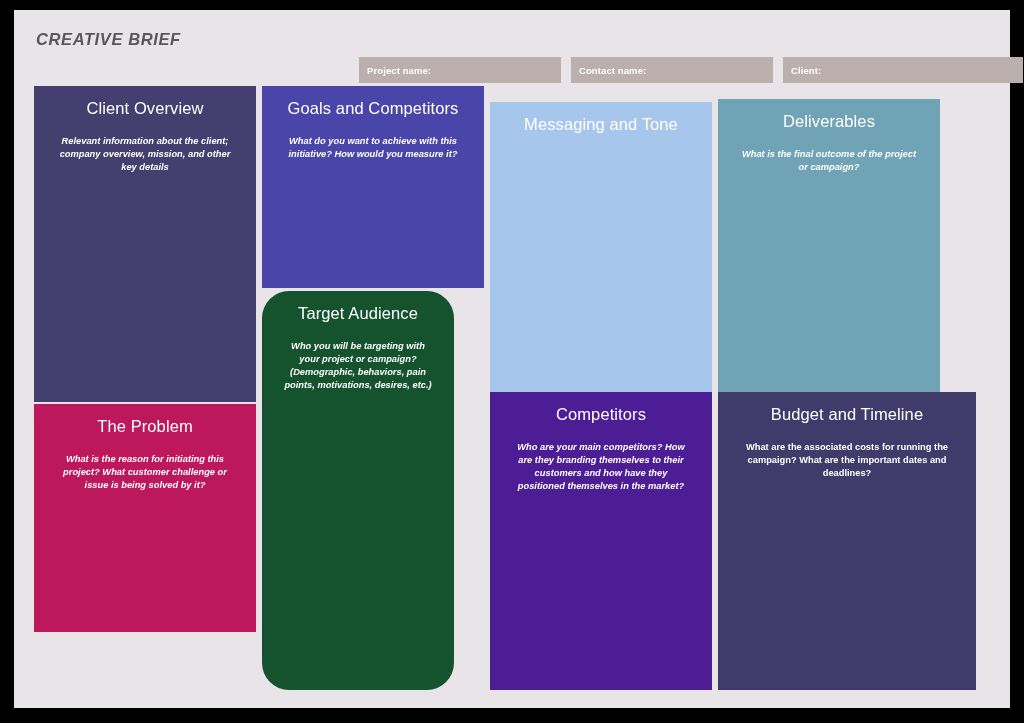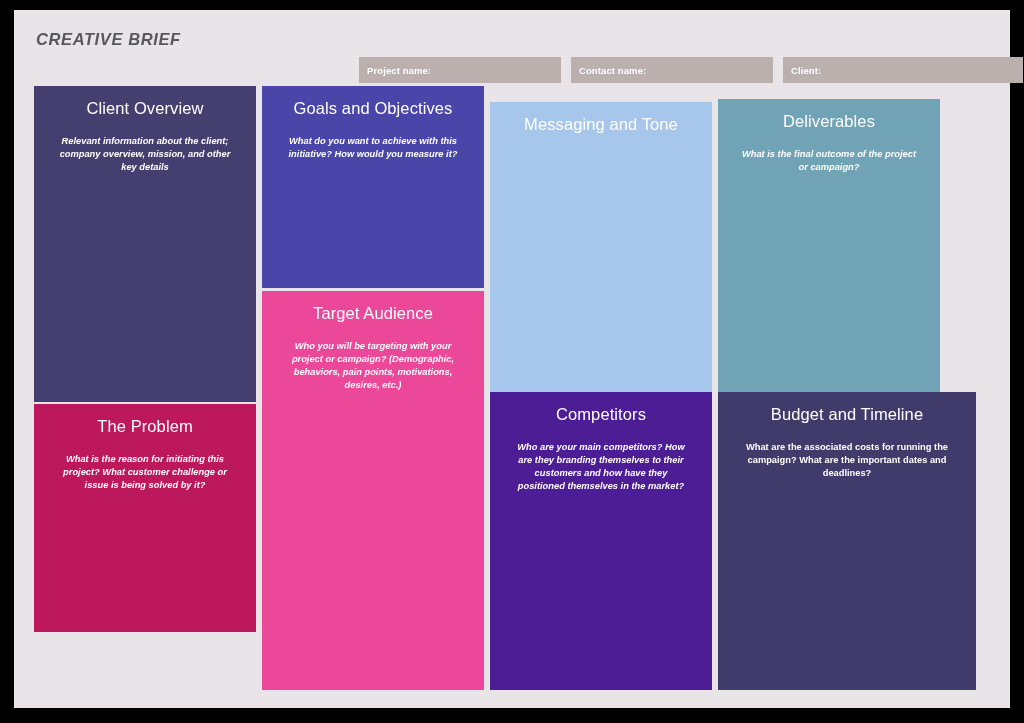--- a/index.html
+++ b/index.html
@@ -104,22 +104,23 @@
     left: 20px;  top: 394px; width: 222px; height: 228px;
     background: #be185d;
   }
 
   
   #card-goals {
     left: 248px; top: 76px;  width: 222px; height: 202px;
     background: #4A45A8;
   }
   #card-target-audience {
-    left: 248px; top: 281px; width: 222px; height: 399px;
-    background: #ec4899;
+    left: 248px; top: 281px; width: 192px; height: 399px;
+    background: #14532d;
+    border-radius: 27px;
   }
 
   
   #card-messaging {
     left: 476px; top: 92px;  width: 222px; height: 302px;
     background: #A6C6EC;
   }
   #card-competitors {
     left: 476px; top: 382px; width: 222px; height: 298px;
     background: #4c1d95;
@@ -167,21 +168,21 @@
         <span class="card-title">Client Overview</span>
         <span class="card-desc">Relevant information about the client; company overview, mission, and other key details</span>
       </div>
 
       <div class="card" id="card-the-problem">
         <span class="card-title">The Problem</span>
         <span class="card-desc">What is the reason for initiating this project? What customer challenge or issue is being solved by it?</span>
       </div>
 
       <div class="card" id="card-goals">
-        <span class="card-title">Goals and Objectives</span>
+        <span class="card-title">Goals and Competitors</span>
         <span class="card-desc">What do you want to achieve with this initiative? How would you measure it?</span>
       </div>
 
       <div class="card" id="card-target-audience">
         <span class="card-title">Target Audience</span>
         <span class="card-desc">Who you will be targeting with your project or campaign? (Demographic, behaviors, pain points, motivations, desires, etc.)</span>
       </div>
 
       <div class="card" id="card-messaging">
         <span class="card-title">Messaging and Tone</span>

